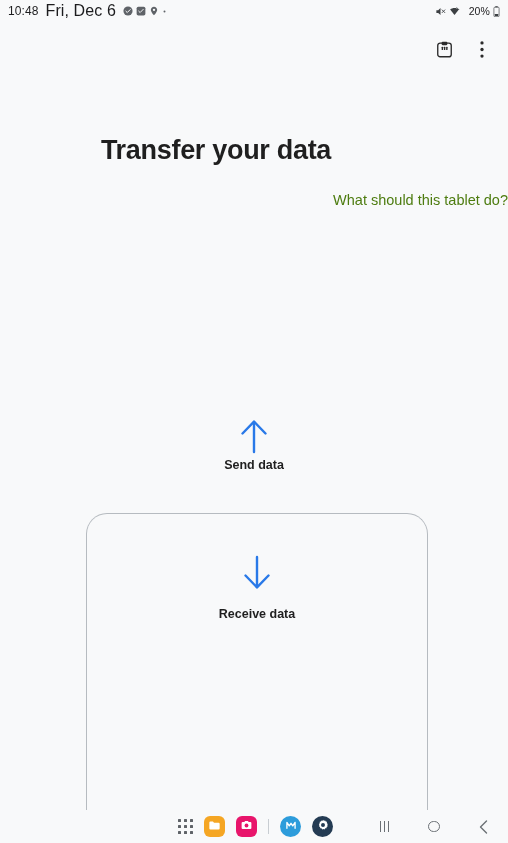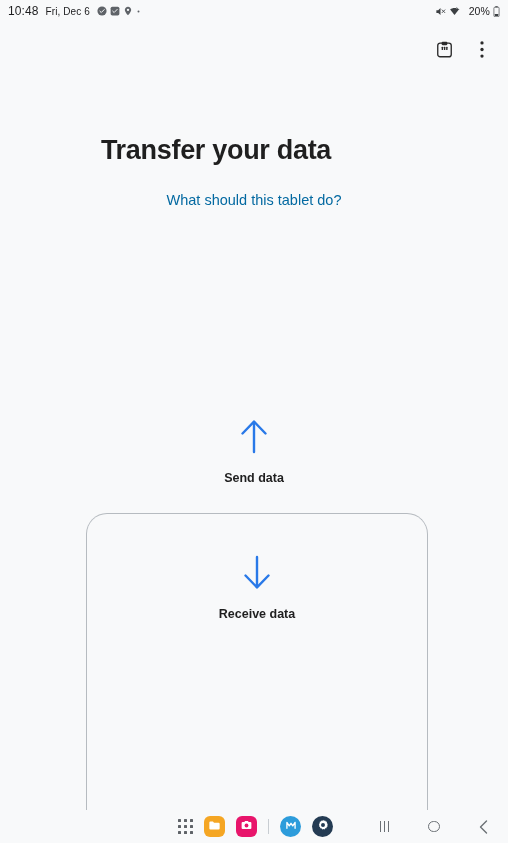--- a/index.html
+++ b/index.html
@@ -21,21 +21,21 @@
     width:508px; height:22px;
     display:flex; align-items:center;
     padding:0 8px;
     background:#f8f9fa;
     font-size:10.5px;
     color:#1c1c1e;
     letter-spacing:0.1px;
   }
   .sb-left { display:flex; align-items:center; gap:7px; }
   .sb-time { font-size:12px; color:#1c1c1e; }
-  .sb-date { font-size:10px; color:#1c1c1e; }
+  .sb-date { font-size:16px; color:#1c1c1e; }
   .sb-icons { display:flex; align-items:center; gap:3px; }
   .sb-spacer { flex:1; }
   .sb-right { display:flex; align-items:center; gap:3px; }
   .sb-batt-text { font-size:10.5px; color:#1c1c1e; margin-left:6px; }
   .ic { display:inline-block; line-height:0; }
 
   
   #app-bar {
     position:absolute; top:30px; left:0;
     width:508px; height:38px;
@@ -54,34 +54,33 @@
   #page-title {
     position:absolute; top:135px; left:0; width:432px;
     text-align:center;
     font-size:27px;
     font-weight:bold;
     color:#1f1f1f;
     letter-spacing:-0.3px;
   }
   #page-subtitle {
     position:absolute; top:192px; left:0; width:508px;
-    text-align:center;
+    text-align:right;
     font-size:14.5px;
     font-weight:normal;
-    color:#0369a1;
+    color:#4d7c0f;
   }
 
   
   #send-option {
     position:absolute; top:418px; left:0; width:508px;
     display:flex; flex-direction:column; align-items:center;
     cursor:pointer;
   }
   #send-option .opt-label {
-    margin-top:13px;
     font-size:12.5px;
     font-weight:bold;
     color:#1f1f1f;
   }
 
   
   #receive-card {
     position:absolute;
     left:86px; top:513px;
     width:342px; height:330px;

